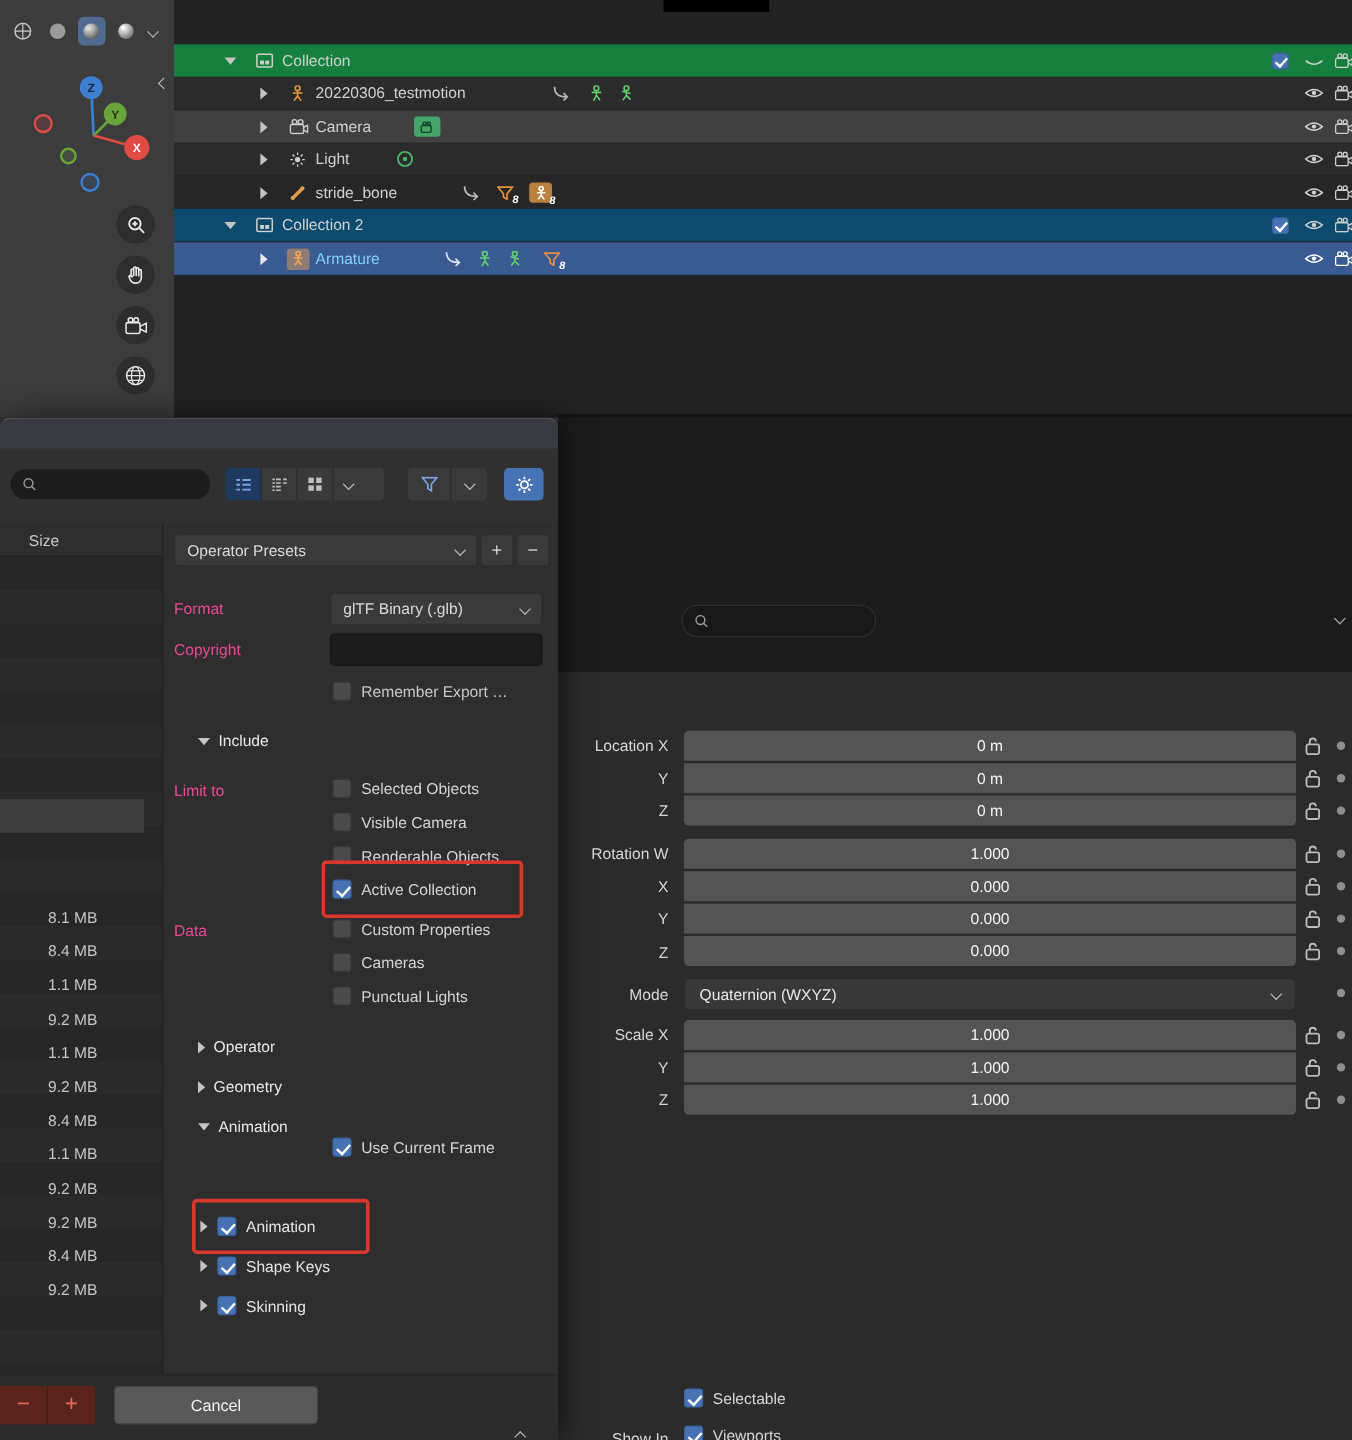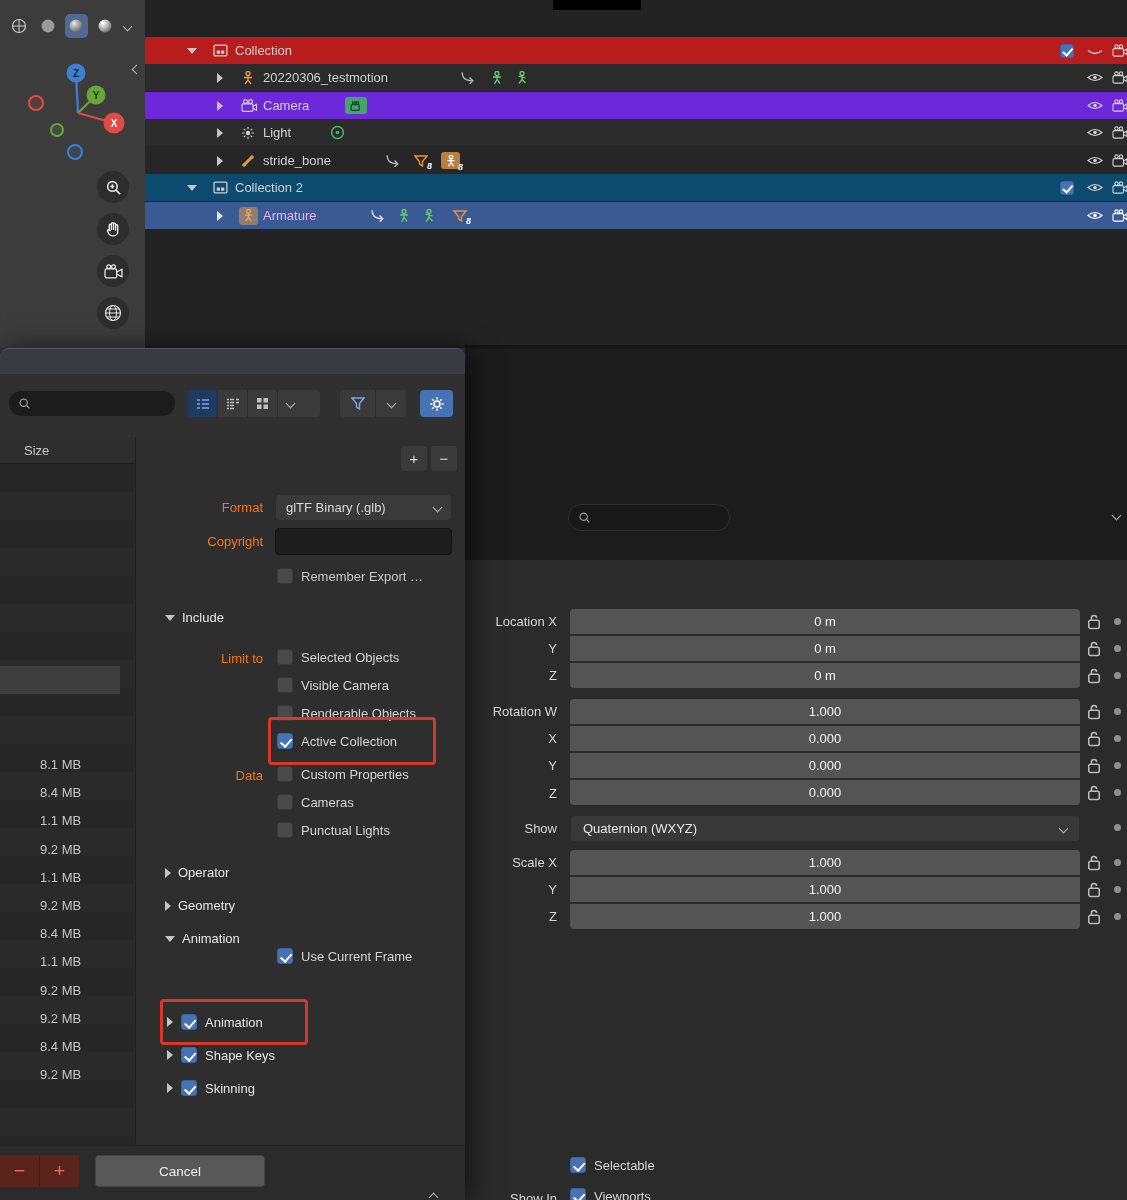--- a/index.html
+++ b/index.html
@@ -59,21 +59,21 @@
 .seg-group{position:absolute;top:42px;height:27px;background:#3a3a3a;border-radius:4px;display:flex;overflow:hidden}
 .seg{height:27px;display:flex;align-items:center;justify-content:center;border-right:1px solid #2b2b2b}
 .seg:last-child{border-right:none}
 .gear-btn{left:420px;top:42px;width:33px;height:27px;background:#4772b3;border-radius:4px;display:flex;align-items:center;justify-content:center}
 .flist-header{left:0;top:89px;width:135px;height:27px;background:#2e2e2e;border-bottom:1px solid #1e1e1e;display:flex;align-items:center;padding-left:24px;color:#c9c9c9}
 .flist-stripes{left:0;top:116px;width:135px;height:681px;background:repeating-linear-gradient(#262626 0 28px,#2a2a2a 28px 56px)}
 .fsize{position:absolute;left:40px;height:18px;color:#c6c6c6;font-size:13px}
 .opts{left:135px;top:89px;width:330px;height:708px;background:#2e2e2e;border-left:1px solid #1f1f1f}
 .dd{background:#3a3a3a;border:1px solid #2d2d2d;border-radius:4px;display:flex;align-items:center;color:#dadada}
 .sq-btn{background:#3a3a3a;border:1px solid #2d2d2d;border-radius:4px;display:flex;align-items:center;justify-content:center;color:#dadada;font-size:15px}
-.lbl-r{position:absolute;width:118px;text-align:right;color:#f97316}
+.lbl-r{position:absolute;width:118px;text-align:left;color:#ec4899}
 .opt-row{position:absolute;display:flex;align-items:center;gap:8px}
 .opt-row .txt{color:#d4d4d4;white-space:nowrap}
 .sec-hd{position:absolute;display:flex;align-items:center;gap:7px;color:#e8e8e8}
 .dlg-bottom{left:0;top:797px;width:465px;height:55px;background:#2b2b2b;border-top:1px solid #232323}
 .btn{position:absolute;height:32px;border-radius:4px;display:flex;align-items:center;justify-content:center;font-size:13.5px}
 .btn.gray{background:#585858;border:1px solid #464646;color:#efefef}
 .btn.blue{background:#4772b3;border:1px solid #3a5f9a;color:#fff}
 .mp-strip{position:absolute;left:0;top:807px;width:79px;height:32px;background:#5a241d;display:flex}
 .mp-seg{flex:1;display:flex;align-items:center;justify-content:center;color:#ee6a52;font-size:19px;border-right:1px solid #431a14}
 .mp-seg:last-child{border-right:none}
@@ -164,21 +164,21 @@
         <circle cx="9" cy="9" r="7.5" fill="none" stroke="#e8e8e8" stroke-width="1.2"></circle>
         <ellipse cx="9" cy="9" rx="3.5" ry="7.5" fill="none" stroke="#e8e8e8" stroke-width="1"></ellipse>
         <path d="M1.5 9h15 M2.6 5h12.8 M2.6 13h12.8" stroke="#e8e8e8" stroke-width="1"></path>
       </svg>
   </div>
 </div>
 
 <div class="abs outliner">
 
 
-  <div class="ol-row" style="top:37px;background:#b91c1c">
+  <div class="ol-row" style="top:37px;background:#15803d">
     <span class="cell" style="left:42px">
         <span class="tri-down"></span>
       </span>
     <span class="cell" style="left:68px">
       <svg width="15" height="13" viewBox="0 0 14 12">
           <rect x="1" y="1" width="12" height="10" rx="1" fill="none" stroke="#cfcfcf" stroke-width="1.2"></rect>
           <rect x="3.5" y="6" width="3" height="3" fill="#cfcfcf"></rect>
           <rect x="7.5" y="6" width="3" height="3" fill="#cfcfcf"></rect>
         </svg>
     </span>
@@ -239,21 +239,21 @@
     <span class="cell" style="left:967px">
       <svg width="16" height="13" viewBox="0 0 16 13">
           <circle cx="4.5" cy="2.6" r="1.7" fill="none" stroke="#cfcfcf" stroke-width="1.1"></circle>
           <circle cx="9" cy="2.6" r="1.7" fill="none" stroke="#cfcfcf" stroke-width="1.1"></circle>
           <rect x="1" y="4.6" width="10.5" height="7.5" rx="1.3" fill="none" stroke="#cfcfcf" stroke-width="1.1"></rect>
           <path d="M11.5 7 15 5v5.5l-3.5-2" fill="none" stroke="#cfcfcf" stroke-width="1.1"></path>
         </svg>
     </span>
   </div>
 
-  <div class="ol-row" style="top:92px;background:#6d28d9">
+  <div class="ol-row" style="top:92px;background:#404040">
     <span class="cell" style="left:72px">
         <span class="tri-right"></span>
       </span>
     <span class="cell" style="left:96px">
       <svg width="16" height="13" viewBox="0 0 16 13">
           <circle cx="4.5" cy="2.6" r="1.9" fill="none" stroke="#cfcfcf" stroke-width="1.2"></circle>
           <circle cx="9.5" cy="2.6" r="1.9" fill="none" stroke="#cfcfcf" stroke-width="1.2"></circle>
           <rect x="1" y="4.8" width="11" height="7.5" rx="1.3" fill="none" stroke="#cfcfcf" stroke-width="1.2"></rect>
           <path d="M12 7.2 15.5 5.4v5.8L12 9.4" fill="none" stroke="#cfcfcf" stroke-width="1.2"></path>
         </svg>
@@ -404,21 +404,21 @@
         <span class="tri-right" style="border-left-color:#e6e6e6"></span>
       </span>
     <span class="cell" style="left:94px">
       <span class="icon-wrap" style="width:19px;height:18px;background:rgba(225,160,85,0.5);border-radius:3px">
         <svg width="13" height="13" viewBox="0 0 14 14">
             <circle cx="7" cy="2.5" r="2" fill="none" stroke="#f5a656" stroke-width="1.4"></circle>
             <path d="M7 4.5V9 M3 6.5h8 M7 9 4 13 M7 9l3 4" fill="none" stroke="#f5a656" stroke-width="1.4"></path>
           </svg>
       </span>
     </span>
-    <span class="cell ol-label" style="left:118px;color:#f0abfc">Armature</span>
+    <span class="cell ol-label" style="left:118px;color:#7dd3fc">Armature</span>
     <span class="cell" style="left:225px">
       <svg width="17" height="13" viewBox="0 0 16 12">
           <path d="M2 1c0 6 4 8 9 8" fill="none" stroke="#dce6f4" stroke-width="1.3"></path>
           <path d="M9 6l3 3-3 3" fill="none" stroke="#dce6f4" stroke-width="1.3"></path>
         </svg>
     </span>
     <span class="cell" style="left:252px">
       <svg width="14" height="14" viewBox="0 0 14 14">
           <circle cx="7" cy="2.5" r="2" fill="none" stroke="#63d06a" stroke-width="1.3"></circle>
           <path d="M7 4.5V8.5 M3 6h8 M7 8.5 4.5 13 M7 8.5 10 12.5" fill="none" stroke="#63d06a" stroke-width="1.3"></path>
@@ -531,21 +531,21 @@
 <div class="abs f-label" style="left:410px;top:784px">Z</div>
 <div class="abs f-field r-bot" style="top:780px">
     <span>0.000</span>
   </div>
 <svg class="abs lock" style="top:784px" viewBox="0 0 12 14">
     <rect x="1.5" y="6" width="9" height="7" rx="1.5" fill="none" stroke="#bcbcbc" stroke-width="1.3"></rect>
     <path d="M3.8 6V4a2.2 2.2 0 0 1 4.4 0" fill="none" stroke="#bcbcbc" stroke-width="1.3"></path>
   </svg>
 <span class="abs dot" style="top:789px"></span>
 
-<div class="abs f-label" style="left:410px;top:819px">Show</div>
+<div class="abs f-label" style="left:410px;top:819px">Mode</div>
 <div class="abs mode-dd" style="top:815px">
   <span>Quaternion (WXYZ)</span>
   <span class="chev" style="margin-left:auto"></span>
 </div>
 <span class="abs dot" style="top:824px"></span>
 
 <div class="abs f-label" style="left:410px;top:853px">Scale X</div>
 <div class="abs f-field r-top" style="top:850px">
     <span>1.000</span>
   </div>
@@ -652,20 +652,24 @@
   <span class="fsize" style="top:550px">9.2 MB</span>
   <span class="fsize" style="top:578px">8.4 MB</span>
   <span class="fsize" style="top:606px">1.1 MB</span>
   <span class="fsize" style="top:635px">9.2 MB</span>
   <span class="fsize" style="top:663px">9.2 MB</span>
   <span class="fsize" style="top:691px">8.4 MB</span>
   <span class="fsize" style="top:719px">9.2 MB</span>
 
   <div class="abs opts"></div>
 
+  <div class="abs dd" style="left:145px;top:97px;width:253px;height:27px;padding:0 10px">
+    <span>Operator Presets</span>
+    <span class="chev" style="margin-left:auto"></span>
+  </div>
   <div class="abs sq-btn" style="left:400px;top:97px;width:28px;height:27px">
       <span>+</span>
     </div>
   <div class="abs sq-btn" style="left:430px;top:97px;width:28px;height:27px">
       <span>−</span>
     </div>
 
   <div class="abs lbl-r" style="left:145px;top:152px">Format</div>
   <div class="abs dd" style="left:275px;top:146px;width:177px;height:27px;padding:0 10px">
     <span>glTF Binary (.glb)</span>

